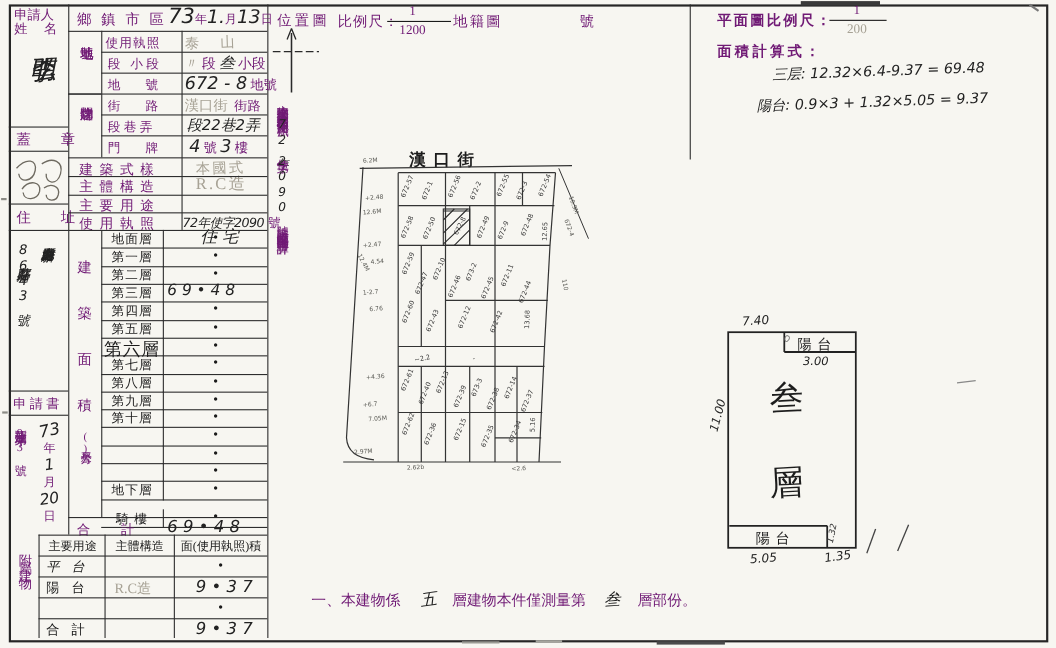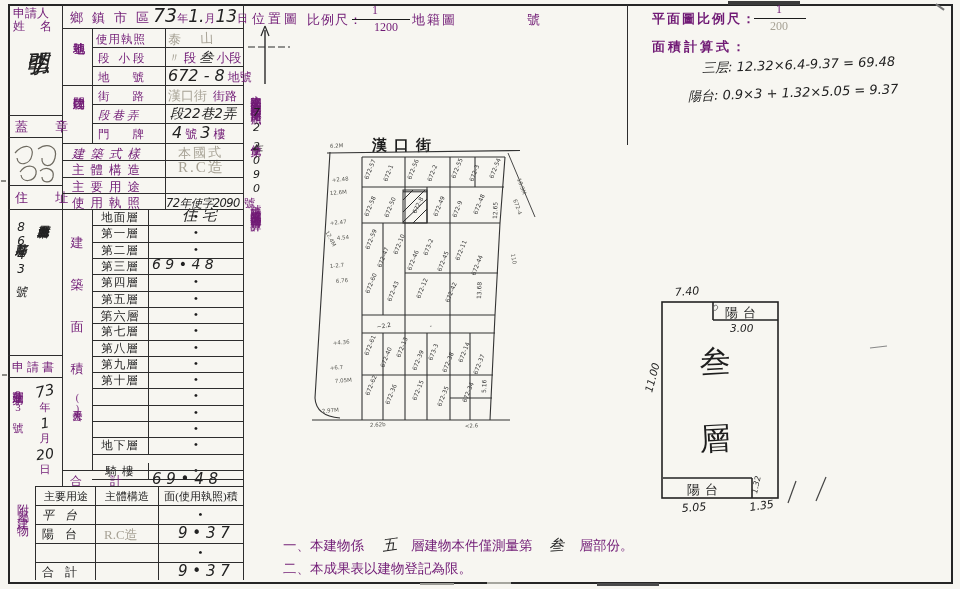--- a/index.html
+++ b/index.html
@@ -70,27 +70,27 @@
     <span class="stamp">〃</span> <span class="print">段</span> <span class="hand" style="font-size:14px;">叁</span> <span class="print">小段</span>
   </div>
   <div class="abs print" style="left:98px;top:70px;width:66px;font-size:11.5px;letter-spacing:10px;">地 號</div>
   <div class="abs" style="left:168px;top:66px;font-size:12px;">
     <span class="hand" style="font-size:16px;">672 - 8</span> <span class="print">地號</span>
   </div>
   <div class="abs print" style="left:98px;top:89px;width:66px;font-size:11.5px;letter-spacing:10px;">街 路</div>
   <div class="abs" style="left:168px;top:87px;font-size:12px;">
     <span class="stamp" style="font-size:13px;">漢口街</span>&nbsp; <span class="print">街路</span>
   </div>
-  <div class="abs print" style="left:98px;top:108px;width:66px;font-size:11.5px;letter-spacing:3px;font-style:italic;">段巷弄</div>
+  <div class="abs print" style="left:98px;top:108px;width:66px;font-size:11.5px;letter-spacing:3px;">段巷弄</div>
   <div class="abs hand" style="left:170px;top:105px;font-size:13.5px;">段22巷2弄</div>
   <div class="abs print" style="left:98px;top:127px;width:66px;font-size:11.5px;letter-spacing:10px;">門 牌</div>
   <div class="abs" style="left:172px;top:123px;font-size:12px;">
     <span class="hand" style="font-size:16px;">4</span> <span class="print">號</span> <span class="hand" style="font-size:16px;">3</span> <span class="print">樓</span>
   </div>
-  <div class="abs print" style="left:72px;top:146px;width:93px;font-size:12.5px;letter-spacing:6px;font-style:italic;">建築式樣</div>
+  <div class="abs print" style="left:72px;top:146px;width:93px;font-size:12.5px;letter-spacing:6px;">建築式樣</div>
   <div class="abs stamp" style="left:178px;top:144px;font-size:13px;letter-spacing:2px;transform:rotate(-2deg);">本國式</div>
   <div class="abs print" style="left:72px;top:162px;width:93px;font-size:12.5px;letter-spacing:6px;">主體構造</div>
   <div class="abs stamp" style="left:178px;top:158px;font-size:15px;letter-spacing:2px;">R.C造</div>
   <div class="abs print" style="left:72px;top:179px;width:93px;font-size:12.5px;letter-spacing:6px;">主要用途</div>
   <div class="abs hand" style="left:182px;top:176px;font-size:15px;margin-top:30px;">住 宅</div>
   <div class="abs print" style="left:72px;top:195px;width:93px;font-size:12.5px;letter-spacing:6px;">使用執照</div>
   <div class="abs" style="left:166px;top:193px;width:76px;white-space:nowrap;">
     <span class="hand" style="font-size:11.5px;letter-spacing:-0.5px;">72年使字2090</span> <span class="print" style="font-size:11.5px;">號</span>
   </div>
   <div class="abs print" style="left:70px;top:222px;width:14px;font-size:13px;line-height:42px;text-align:center;">
@@ -121,21 +121,21 @@
       </div>
       <div style="position: absolute; left: 0px; top: 65.25px; width: 151px; height: 16.3125px; border-bottom: 1px solid rgb(45, 45, 45);">
         <div style="position: absolute; left: 0px; top: 0px; width: 56px; height: 100%; border-right: 1px solid rgb(45, 45, 45); font-size: 11.5px; padding-top: 1px; text-align: center; letter-spacing: 1px;">第四層</div>
         <div style="position: absolute; left: 57px; top: 1px; width: 94px; text-align: center; font-size: 11px; font-weight: 700;">•</div>
       </div>
       <div style="position: absolute; left: 0px; top: 81.5625px; width: 151px; height: 16.3125px; border-bottom: 1px solid rgb(45, 45, 45);">
         <div style="position: absolute; left: 0px; top: 0px; width: 56px; height: 100%; border-right: 1px solid rgb(45, 45, 45); font-size: 11.5px; padding-top: 1px; text-align: center; letter-spacing: 1px;">第五層</div>
         <div style="position: absolute; left: 57px; top: 1px; width: 94px; text-align: center; font-size: 11px; font-weight: 700;">•</div>
       </div>
       <div style="position: absolute; left: 0px; top: 97.875px; width: 151px; height: 16.3125px; border-bottom: 1px solid rgb(45, 45, 45);">
-        <div style="position: absolute; left: 0px; top: 0px; width: 56px; height: 100%; border-right: 1px solid rgb(45, 45, 45); font-size: 12px; padding-top: 1px; text-align: center; letter-spacing: 1px;">第六層</div>
+        <div style="position: absolute; left: 0px; top: 0px; width: 56px; height: 100%; border-right: 1px solid rgb(45, 45, 45); font-size: 16px; padding-top: 1px; text-align: center; letter-spacing: 1px;">第六層</div>
         <div style="position: absolute; left: 57px; top: 1px; width: 94px; text-align: center; font-size: 11px; font-weight: 700;">•</div>
       </div>
       <div style="position: absolute; left: 0px; top: 114.188px; width: 151px; height: 16.3125px; border-bottom: 1px solid rgb(45, 45, 45);">
         <div style="position: absolute; left: 0px; top: 0px; width: 56px; height: 100%; border-right: 1px solid rgb(45, 45, 45); font-size: 11.5px; padding-top: 1px; text-align: center; letter-spacing: 1px;">第七層</div>
         <div style="position: absolute; left: 57px; top: 1px; width: 94px; text-align: center; font-size: 11px; font-weight: 700;">•</div>
       </div>
       <div style="position: absolute; left: 0px; top: 130.5px; width: 151px; height: 16.3125px; border-bottom: 1px solid rgb(45, 45, 45);">
         <div style="position: absolute; left: 0px; top: 0px; width: 56px; height: 100%; border-right: 1px solid rgb(45, 45, 45); font-size: 11.5px; padding-top: 1px; text-align: center; letter-spacing: 1px;">第八層</div>
         <div style="position: absolute; left: 57px; top: 1px; width: 94px; text-align: center; font-size: 11px; font-weight: 700;">•</div>
       </div>
@@ -180,21 +180,21 @@
   <div id="subtable"></div>
 
   <div class="abs vtext" style="left:248px;top:86px;height:502px;width:16px;font-size:11px;letter-spacing:1.2px;line-height:16px;">
     <span class="print">本建物平面圖及建物面積係依使用執照</span><span class="hand">72年</span><span class="print">使字第</span><span class="hand">2090</span><span class="print">號設計圖或竣工平面圖轉繪計算</span>
   </div>
 
   <div class="abs print" style="left:252px;top:10px;font-size:13px;letter-spacing:3px;">位置圖</div>
   <div class="abs print" style="left:307px;top:11px;font-size:13px;letter-spacing:1px;">比例尺：</div>
   <div class="abs print" style="left:352px;top:3px;width:46px;text-align:center;font-size:12px;">1</div>
   <div class="hline" style="left:352px;top:19px;width:58px;border-color:#1b1b1b;"></div>
-  <div class="abs print" style="left:363px;top:20px;width:46px;text-align:center;font-size:12px;">1200</div>
+  <div class="abs print" style="left:352px;top:20px;width:46px;text-align:center;font-size:12px;">1200</div>
   <div class="abs print" style="left:412px;top:11px;font-size:13px;letter-spacing:2px;">地籍圖</div>
   <div class="abs print" style="left:527px;top:11px;font-size:13px;">號</div>
   <svg class="abs" style="left:246px;top:24px;" width="46" height="64" viewBox="0 0 46 64">
     <line x1="19" y1="6" x2="19" y2="60" stroke="#2a2a2a" stroke-width="1.4"></line>
     <path d="M19,2 L15,12 M19,2 L23,12" stroke="#2a2a2a" stroke-width="1.2" fill="none"></path>
     <line x1="2" y1="23" x2="44" y2="23" stroke="#2a2a2a" stroke-width="1.1" stroke-dasharray="7,3"></line>
   </svg>
 
   <svg class="abs" id="map-svg" style="left:280px;top:122px;" width="280" height="322" viewBox="0 0 280 322">
     <text x="92" y="28" font-size="15" font-weight="600" letter-spacing="7" fill="#1c1c1c" font-family="Liberation Serif,serif">漢口街</text>
@@ -322,21 +322,20 @@
     <text x="70" y="175" font-size="31" fill="#1d1d1d" transform="rotate(-3 70 175)">層</text>
     <text x="57" y="219" font-size="13" letter-spacing="5" fill="#1d1d1d">陽台</text>
     <text x="127" y="219" font-size="8" fill="#333" font-style="italic" font-family="DejaVu Sans,sans-serif" transform="rotate(-78 127 219)">1.32</text>
     <text x="52" y="237" font-size="11" fill="#222" font-style="italic" font-family="DejaVu Sans,sans-serif" transform="rotate(-4 52 237)">5.05</text>
     <text x="120" y="236" font-size="11" fill="#222" font-style="italic" font-family="DejaVu Sans,sans-serif" transform="rotate(-8 120 236)">1.35</text>
   </svg>
 
   <div class="abs" style="left:283px;top:536px;font-size:13.5px;white-space:nowrap;">
     <span class="print">一、本建物係</span><span class="hand" style="font-size:15px;margin:0 14px 0 18px;display:inline-block;transform:rotate(-8deg);">五</span><span class="print">層建物本件僅測量第</span><span class="hand" style="font-size:15px;margin:0 16px 0 16px;display:inline-block;transform:rotate(-4deg);">叁</span><span class="print">層部份。</span>
   </div>
-  <div class="abs print" style="left:283px;top:560px;font-size:13.5px;">二、本成果表以建物登記為限。</div>
 
   <div class="abs" style="left:728px;top:1px;width:72px;height:4px;background:#3a3a3a;"></div>
   <div class="abs" style="left:597px;top:583px;width:62px;height:3px;background:#4a4a4a;"></div>
   <div class="abs" style="left:420px;top:583px;width:34px;height:2px;background:#9a9a94;"></div>
   <div class="abs" style="left:487px;top:582px;width:24px;height:2px;background:#a5a59e;"></div>
   <div class="abs" style="left:935px;top:6px;width:10px;height:2px;background:#777;transform:rotate(35deg);"></div>
   <div class="abs" style="left:1px;top:180px;width:5px;height:2px;background:#8b8b85;"></div>
   <div class="abs" style="left:2px;top:374px;width:5px;height:2px;background:#8b8b85;"></div>
 <div style="position: absolute; left: 38px; top: 489px; width: 56px; font-size: 11px; text-align: center;">主要用途</div>
     <div style="position: absolute; left: 98px; top: 489px; width: 58px; font-size: 11px; text-align: center;">主體構造</div>

